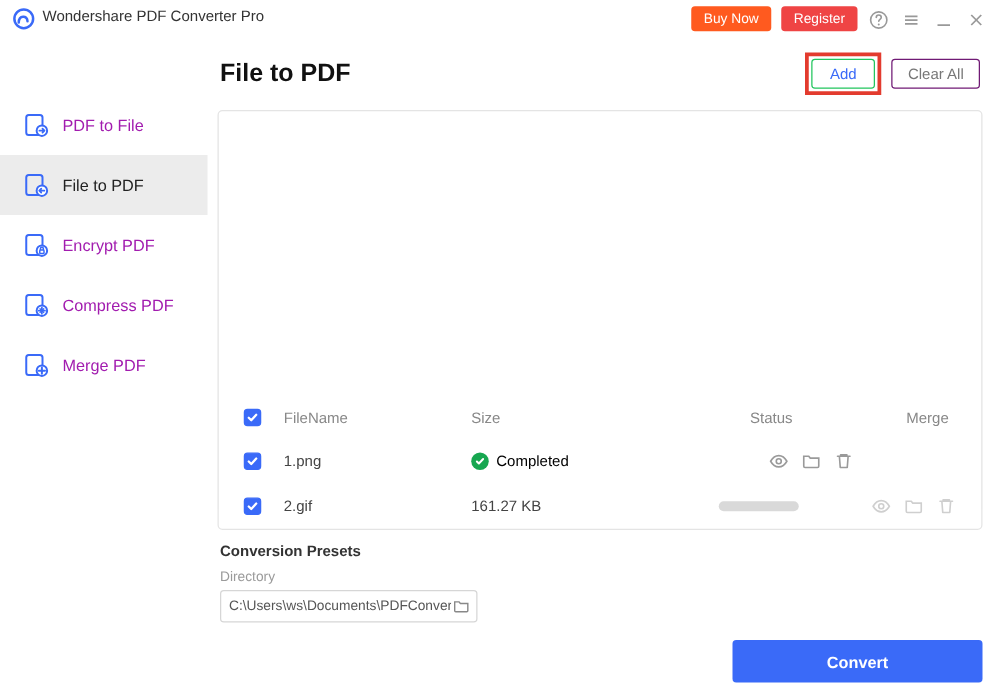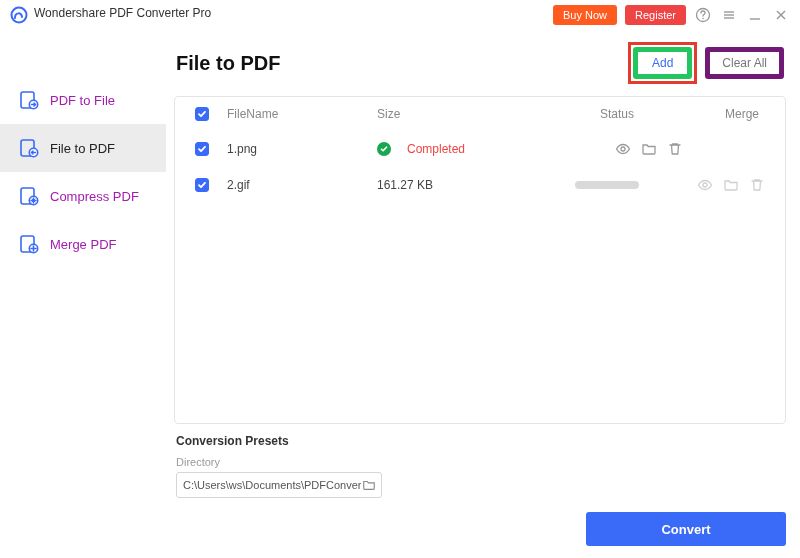--- a/index.html
+++ b/index.html
@@ -3,47 +3,47 @@
 <meta charset="utf-8">
 <style>
   * { box-sizing: border-box; margin: 0; padding: 0; }
   body { font-family: -apple-system, BlinkMacSystemFont, "Segoe UI", Arial, sans-serif; font-size: 12px; color: #333; background: #fff; width: 800px; height: 558px; overflow: hidden; position: relative; }
 
   
   .titlebar { display: flex; align-items: center; justify-content: space-between; padding: 6px 10px; height: 30px; }
   .titlebar-left { display: flex; gap: 6px; }
   .logo { width: 18px; height: 18px; display: inline-flex; align-items: center; justify-content: center; }
   .app-title { font-size: 12px; color: #333; }
-  .titlebar-right { display: flex; align-items: center; gap: 8px; }
+  .titlebar-right { display: flex; align-items: flex-end; gap: 8px; }
   .btn-buy { background: #ff5a1f; color: #fff; border: none; border-radius: 3px; padding: 4px 10px; font-size: 11px; cursor: pointer; }
   .btn-register { background: #ef4444; color: #fff; border: none; border-radius: 3px; padding: 4px 10px; font-size: 11px; cursor: pointer; }
   .tb-icon { width: 18px; height: 18px; display: inline-flex; align-items: center; justify-content: center; color: #888; cursor: pointer; }
 
   
   .content { display: flex; height: 528px; }
   .sidebar { width: 195px; padding-top: 46px; }
   .side-item { display: flex; align-items: center; gap: 10px; padding: 10px 18px; font-size: 13px; color: #a21caf; cursor: pointer; height: 48px; }
   .side-item.active { background: #ececec; color: #222; }
   .side-item .icon { width: 22px; height: 22px; display: inline-flex; align-items: center; justify-content: center; }
 
   .main { flex: 1; padding: 8px 14px 0 8px; display: flex; flex-direction: column; }
   .main-top { display: flex; align-items: center; justify-content: space-between; padding: 4px 2px 12px 2px; }
   .page-title { font-size: 20px; font-weight: 700; color: #111; }
   .top-actions { display: flex; gap: 8px; align-items: center; }
-  .btn-add { border: 5px solid #22c55e; color: #3a6af8; background: #fff; padding: 4px 14px; font-size: 12px; border-radius: 3px; cursor: pointer; }
+  .btn-add { border: 1px solid #22c55e; color: #3a6af8; background: #fff; padding: 4px 14px; font-size: 12px; border-radius: 3px; cursor: pointer; }
   .add-highlight { border: 3px solid #e33b2e; padding: 2px; display: inline-block; }
-  .btn-clear { border: 5px solid #701a75; color: #777; background: #fff; padding: 4px 12px; font-size: 12px; border-radius: 3px; cursor: pointer; }
-
-  .filelist { flex: 1; border: 1px solid #e4e4e4; border-radius: 4px; overflow: hidden; display: flex; flex-direction: column; }
+  .btn-clear { border: 1px solid #701a75; color: #777; background: #fff; padding: 4px 12px; font-size: 12px; border-radius: 3px; cursor: pointer; }
+
+  .filelist { flex: 1; border: 1px solid #e4e4e4; border-radius: 4px; overflow: hidden; display: flex; flex-direction: column; justify-content: flex-end; }
   .fl-header, .fl-row { display: grid; grid-template-columns: 46px 150px 140px 180px 1fr; align-items: center; padding: 10px 6px; font-size: 12px; color: #666; }
   .fl-header { color: #888; border-bottom: 0; }
   .fl-row { color: #444; }
   .chkbox { width: 14px; height: 14px; border: 1.5px solid #3a6af8; border-radius: 3px; background: #3a6af8; display: inline-flex; align-items: center; justify-content: center; margin-left: 14px; cursor: pointer; }
   .chkbox svg { display:block; }
-  .status-done { display: flex; align-items: center; gap: 16px; color: #ef4444; }
+  .status-done { display: flex; align-items: center; gap: 6px; color: #000000; }
   .status-done .badge { width: 14px; height: 14px; border-radius: 50%; background: #17a750; display: inline-flex; align-items: center; justify-content: center; }
   .status-bar { width: 64px; height: 8px; background: #d9d9d9; border-radius: 5px; }
   .actions { display: flex; gap: 10px; justify-content: flex-end; padding-right: 14px; color: #9a9a9a; }
   .actions .ico { width: 16px; height: 16px; display: inline-flex; align-items: center; justify-content: center; cursor: pointer; }
   .actions.dim { color: #cfcfcf; }
 
   .presets { padding: 10px 0 8px 2px; }
   .presets-title { font-size: 12px; font-weight: 700; color: #333; margin-bottom: 8px; }
   .presets-label { font-size: 11px; color: #9a9a9a; margin-bottom: 4px; }
   .dir-box { display: flex; align-items: center; border: 1px solid #d6d6d6; border-radius: 3px; width: 206px; height: 26px; padding: 0 4px 0 6px; }
@@ -116,20 +116,31 @@
     </div>
     <div class="side-item active">
       <span class="icon">
         <svg width="22" height="22" viewBox="0 0 22 22">
             <rect x="3" y="3" width="13" height="16" rx="2" fill="none" stroke="#3a6af8" stroke-width="1.6"></rect>
             <circle cx="15.5" cy="15.5" r="4.2" fill="#fff" stroke="#3a6af8" stroke-width="1.6"></circle>
             <path d="M17.5 15.5h-4M15 13.9l-1.6 1.6 1.6 1.6" fill="none" stroke="#3a6af8" stroke-width="1.4" stroke-linecap="round" stroke-linejoin="round"></path>
           </svg>
       </span>
       <span>File to PDF</span>
+    </div>
+    <div class="side-item">
+      <span class="icon">
+        <svg width="22" height="22" viewBox="0 0 22 22">
+            <rect x="3" y="3" width="13" height="16" rx="2" fill="none" stroke="#3a6af8" stroke-width="1.6"></rect>
+            <circle cx="15.5" cy="15.5" r="4.2" fill="#fff" stroke="#3a6af8" stroke-width="1.6"></circle>
+            <rect x="13.8" y="15" width="3.4" height="2.8" rx=".6" fill="none" stroke="#3a6af8" stroke-width="1.2"></rect>
+            <path d="M14.3 15v-1a1.2 1.2 0 0 1 2.4 0v1" fill="none" stroke="#3a6af8" stroke-width="1.2"></path>
+          </svg>
+      </span>
+      <span>Encrypt PDF</span>
     </div>
     <div class="side-item">
       <span class="icon">
         <svg width="22" height="22" viewBox="0 0 22 22">
             <rect x="3" y="3" width="13" height="16" rx="2" fill="none" stroke="#3a6af8" stroke-width="1.6"></rect>
             <circle cx="15.5" cy="15.5" r="4.2" fill="#fff" stroke="#3a6af8" stroke-width="1.6"></circle>
             <path d="M15.5 13v5M13 15.5h5" stroke="#3a6af8" stroke-width="1.4" stroke-linecap="round"></path>
             <path d="M14 14l3 3M17 14l-3 3" stroke="#3a6af8" stroke-width="1" stroke-linecap="round"></path>
           </svg>
       </span>

